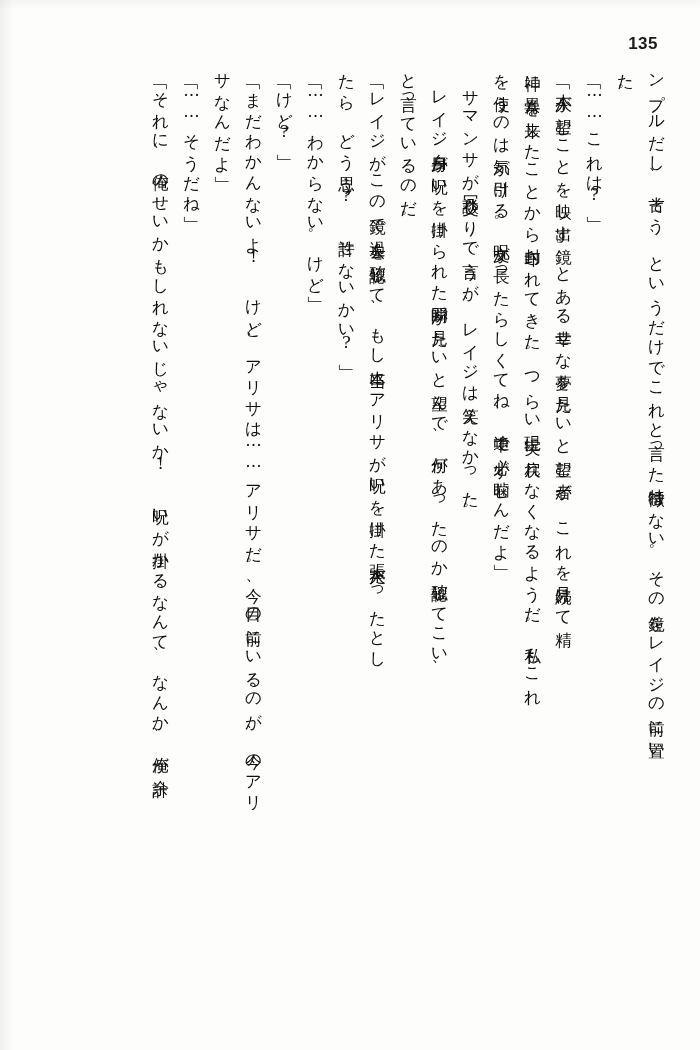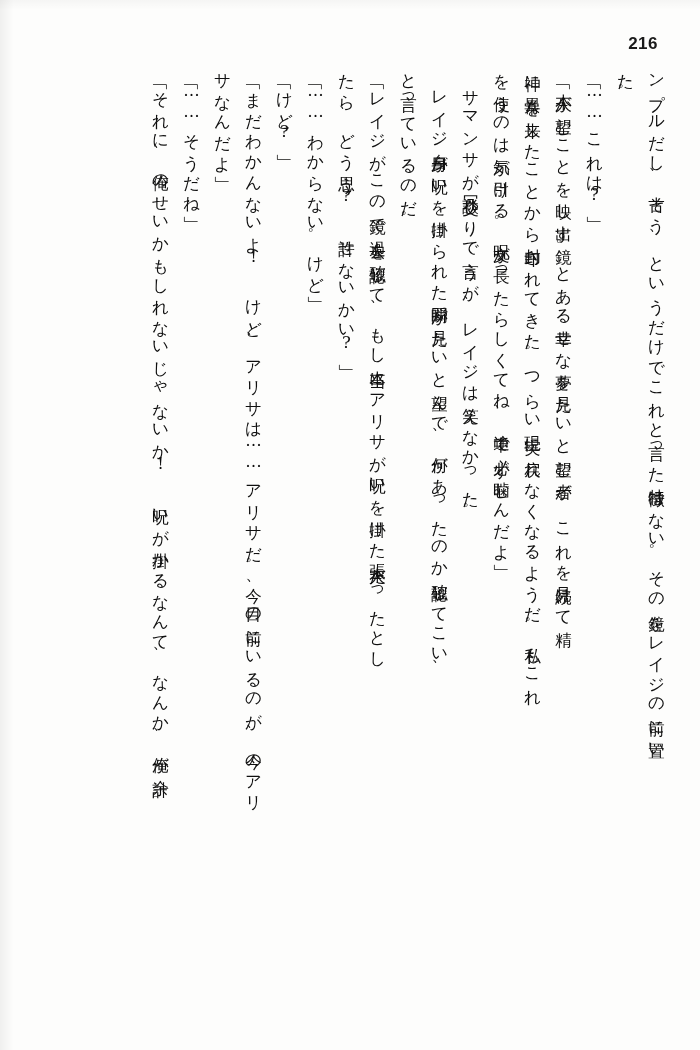--- a/index.html
+++ b/index.html
@@ -83,21 +83,21 @@
     pointer-events: none;
   }
 </style>
 </head>
 <body>
 
 <div class="page">
   <div class="edge-shadow-left"></div>
   <div class="edge-shadow-top"></div>
 
-  <div class="page-number">216</div>
+  <div class="page-number">135</div>
 
   <div class="body-text">
     <div class="column">ンプルだし、古そう、というだけでこれと言った特徴はない。その鏡をレイジの前に置い</div>
     <div class="column">た。</div>
     <div class="column indent">「……これは?」</div>
     <div class="column indent">「本人が望むことを映し出す鏡。とある幸せな夢を見たいと望む者が、これを見続けて精</div>
     <div class="column">神に異常を来したことから封印されてきた。つらい現実に戻れなくなるようだ。私もこれ</div>
     <div class="column">を使うのは気が引ける。呪文が長ったらしくてね、途中で必ず噛むんだよ」</div>
     <div class="column indent">サマンサが冗談交じりで言うが、レイジは笑えなかった。</div>
     <div class="column indent">レイジ自身が呪いを掛けられた瞬間が見たいと望んで、何があったのか確認してこい、</div>

